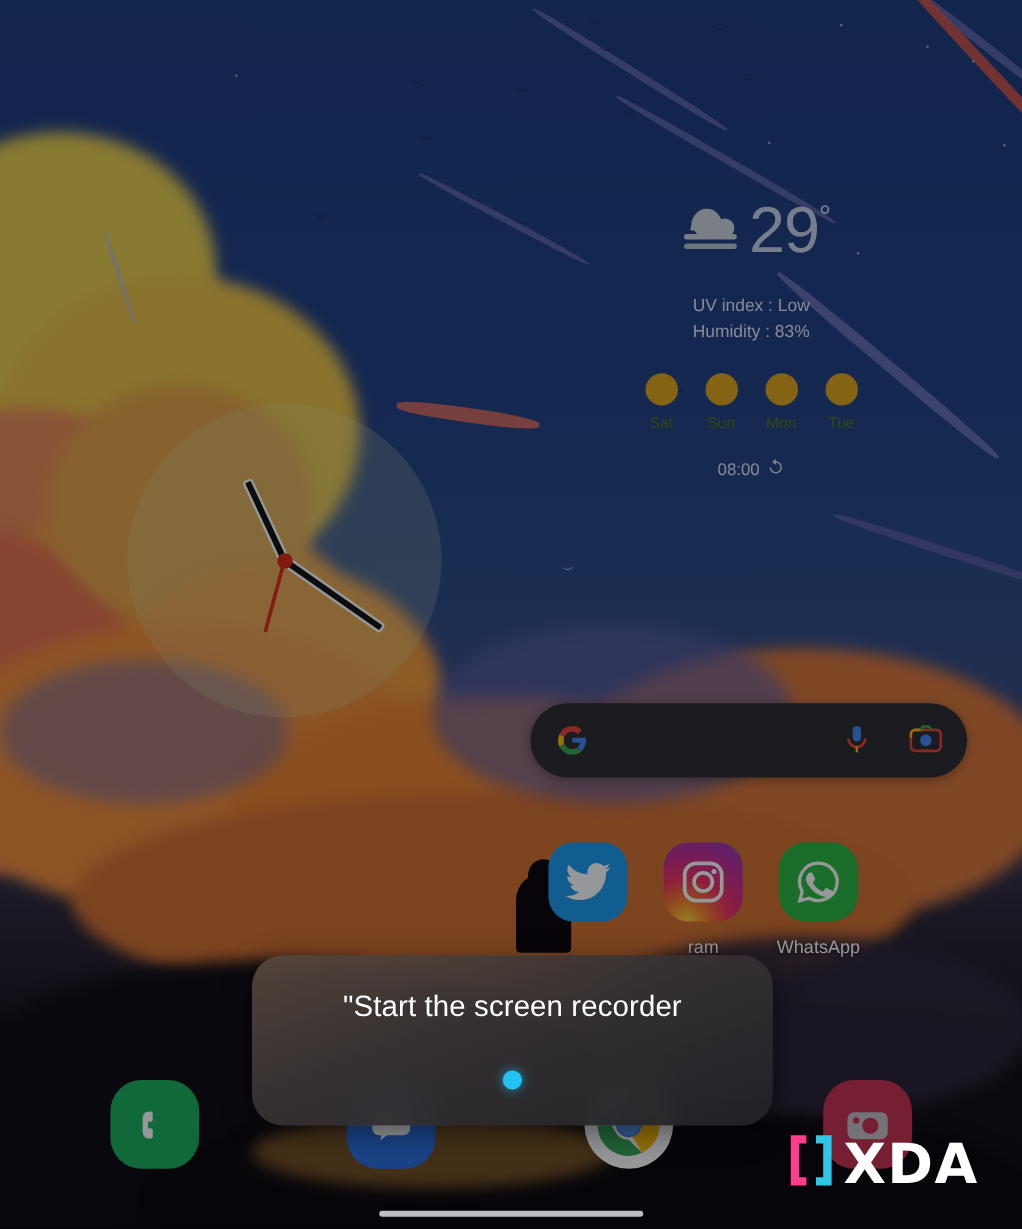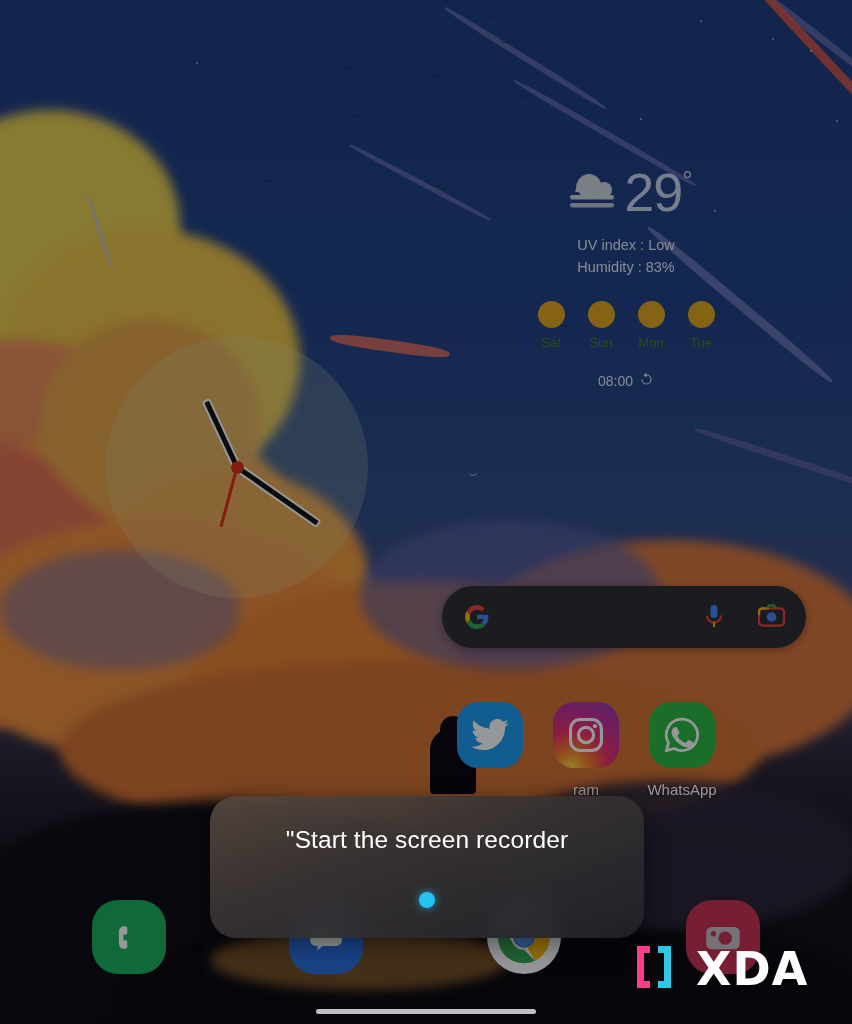--- a/index.html
+++ b/index.html
@@ -18,21 +18,21 @@
   .star{position:absolute;width:2px;height:2px;background:#cdd6ee;border-radius:50%;opacity:.75;}
   .silhouette{position:absolute;background:#090508;}
 
   
   .weather{position:absolute;left:466px;top:155px;width:320px;text-align:center;color:#e8edf7;}
   .w-loc{font-size:20px;letter-spacing:.2px;display:flex;align-items:center;justify-content:center;gap:5px;}
   .w-date{font-size:14.5px;margin-top:6px;color:#dfe6f4;}
   .w-main{display:flex;align-items:center;justify-content:center;gap:2px;margin-top:8px;height:58px;}
   .w-temp{font-size:54px;font-weight:200;color:#c9d4ec;line-height:1;letter-spacing:-1px;position:relative;}
   .w-temp sup{font-size:26px;font-weight:200;vertical-align:top;position:relative;top:2px;}
-  .w-sub{font-size:14.5px;margin-top:13px;line-height:1.55;color:#e3e9f6;}
+  .w-sub{font-size:14.5px;margin-top:23px;line-height:1.55;color:#e3e9f6;}
   .w-days{display:flex;justify-content:center;gap:23px;margin-top:22px;}
   .w-day{width:27px;text-align:center;}
   .sundot{width:27px;height:27px;border-radius:50%;background:#e1a61d;margin:0 auto;}
   .w-dayname{font-size:13px;margin-top:7px;color:#4d7c0f;}
   .w-time{margin-top:22px;font-size:14px;color:#dfe6f4;display:flex;align-items:center;justify-content:center;gap:6px;}
 
   
   .clockw{position:absolute;left:106px;top:336px;width:262px;height:262px;border-radius:50%;
     background:rgba(215,225,170,.22);}
   .hand{position:absolute;left:50%;top:50%;transform-origin:0% 50%;border-radius:3px;}
@@ -71,21 +71,21 @@
   
   .scrim{position:absolute;inset:0;background:rgba(4,6,12,.42);}
   .vpanel{position:absolute;left:210px;top:796px;width:434px;height:142px;border-radius:26px;
     background:linear-gradient(160deg, rgba(88,72,62,.93) 0%, rgba(58,52,52,.95) 38%, rgba(32,34,40,.96) 100%);
     backdrop-filter:blur(8px);box-shadow:0 6px 26px rgba(0,0,0,.45);overflow:hidden;}
   .vtext{position:absolute;top:30px;left:0;width:100%;text-align:center;color:#fff;font-size:24.5px;letter-spacing:.1px;}
   .vdot{position:absolute;left:50%;top:96px;width:16px;height:16px;margin-left:-8px;border-radius:50%;
     background:#22c3f3;box-shadow:0 0 10px rgba(34,195,243,.7);}
 
   
-  .xda{position:absolute;left:634px;top:944px;display:flex;align-items:center;gap:22px;}
+  .xda{position:absolute;left:656px;top:944px;display:flex;align-items:center;gap:7px;}
   .xda-word{font-size:46px;font-weight:bold;color:#fff;letter-spacing:1px;line-height:1;font-family:"DejaVu Sans",sans-serif;}
 
   
   .navbar{position:absolute;left:50%;margin-left:-110px;bottom:10px;width:220px;height:5px;border-radius:3px;background:rgba(225,225,228,.85);}
 </style>
 </head>
 <body>
 
 <div id="screen">
 

